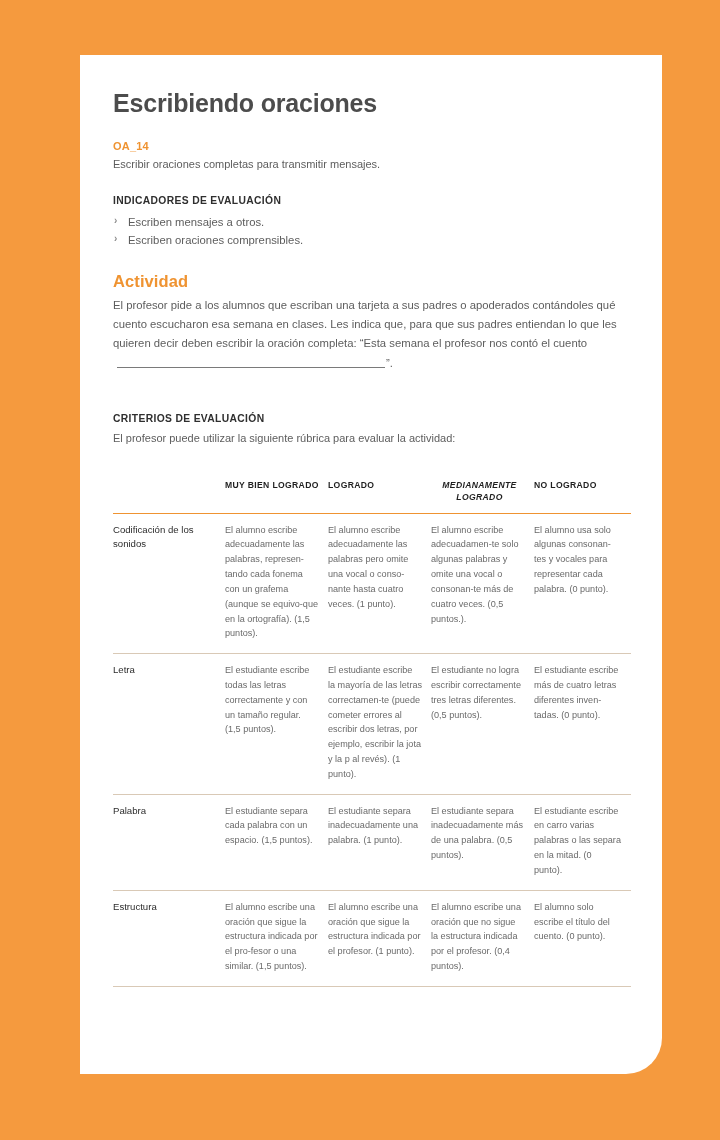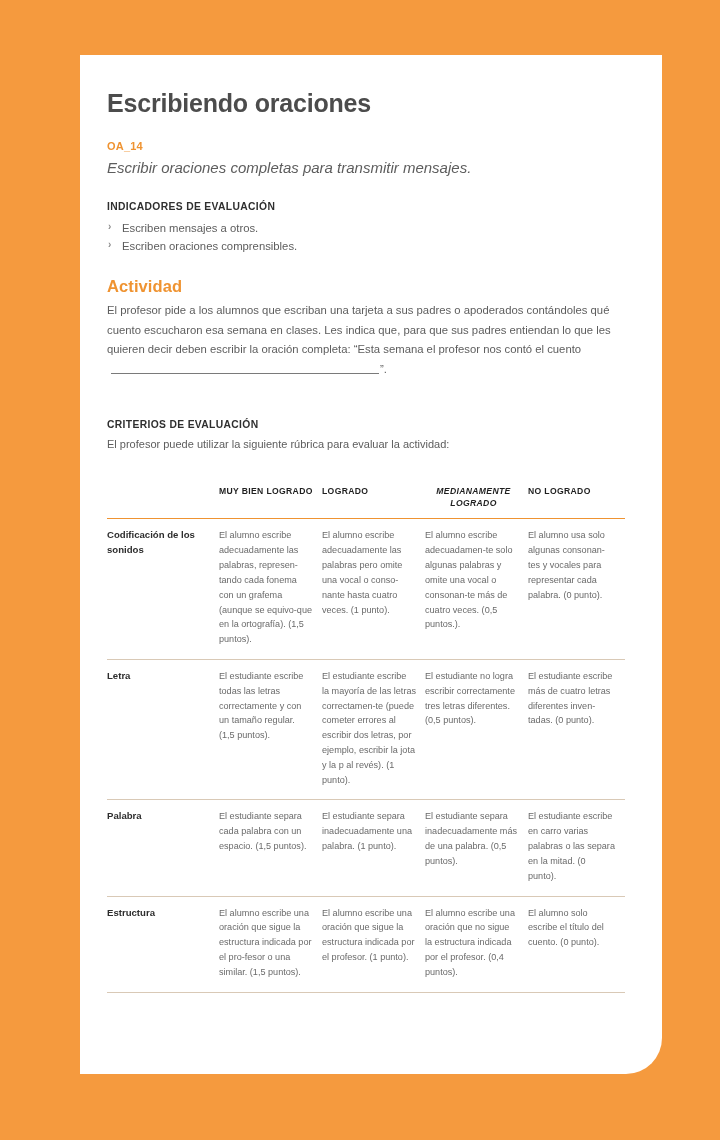--- a/index.html
+++ b/index.html
@@ -28,21 +28,21 @@
     top: 55px;
     width: 582px;
     height: 1019px;
     background: #ffffff;
     border-bottom-right-radius: 36px;
     box-sizing: border-box;
   }
 
   .inner {
     position: absolute;
-    left: 27px;
+    left: 33px;
     top: 35px;
     width: 518px;
   }
 
   
   .doc-title {
     font-size: 25px;
     font-weight: bold;
     color: #4c4c4c;
     letter-spacing: -0.2px;
@@ -53,25 +53,24 @@
   .oa-code {
     font-size: 11px;
     font-weight: bold;
     color: #ef9331;
     letter-spacing: 0.2px;
     margin: 0 0 5px 0;
     line-height: 1.15;
   }
 
   .oa-desc {
-    font-size: 15px;
+    font-size: 11px;
     color: #5d5d5d;
     line-height: 1.45;
     margin: 0 0 22px 0;
-    font-style: italic;
   }
 
   .section-label {
     font-size: 10.3px;
     font-weight: bold;
     color: #2f2f2f;
     letter-spacing: 0.35px;
     margin: 0 0 7px 0;
   }
 
@@ -161,21 +160,21 @@
     font-size: 9.1px;
     color: #6a6a6a;
     line-height: 1.63;
     vertical-align: top;
     padding: 9px 9px 12px 0;
     border-bottom: 1.1px solid #d9c9b6;
   }
 
   .rubric td.crit-name {
     font-size: 9.6px;
-    font-weight: bold;
+    font-weight: normal;
     color: #2d2d2d;
     line-height: 1.5;
     padding-right: 6px;
   }
 
   .rubric tr:last-child td { border-bottom: 1.1px solid #d9c9b6; }
 
   .col1 { width: 112px; }
   .col2 { width: 103px; }
   .col3 { width: 103px; }

